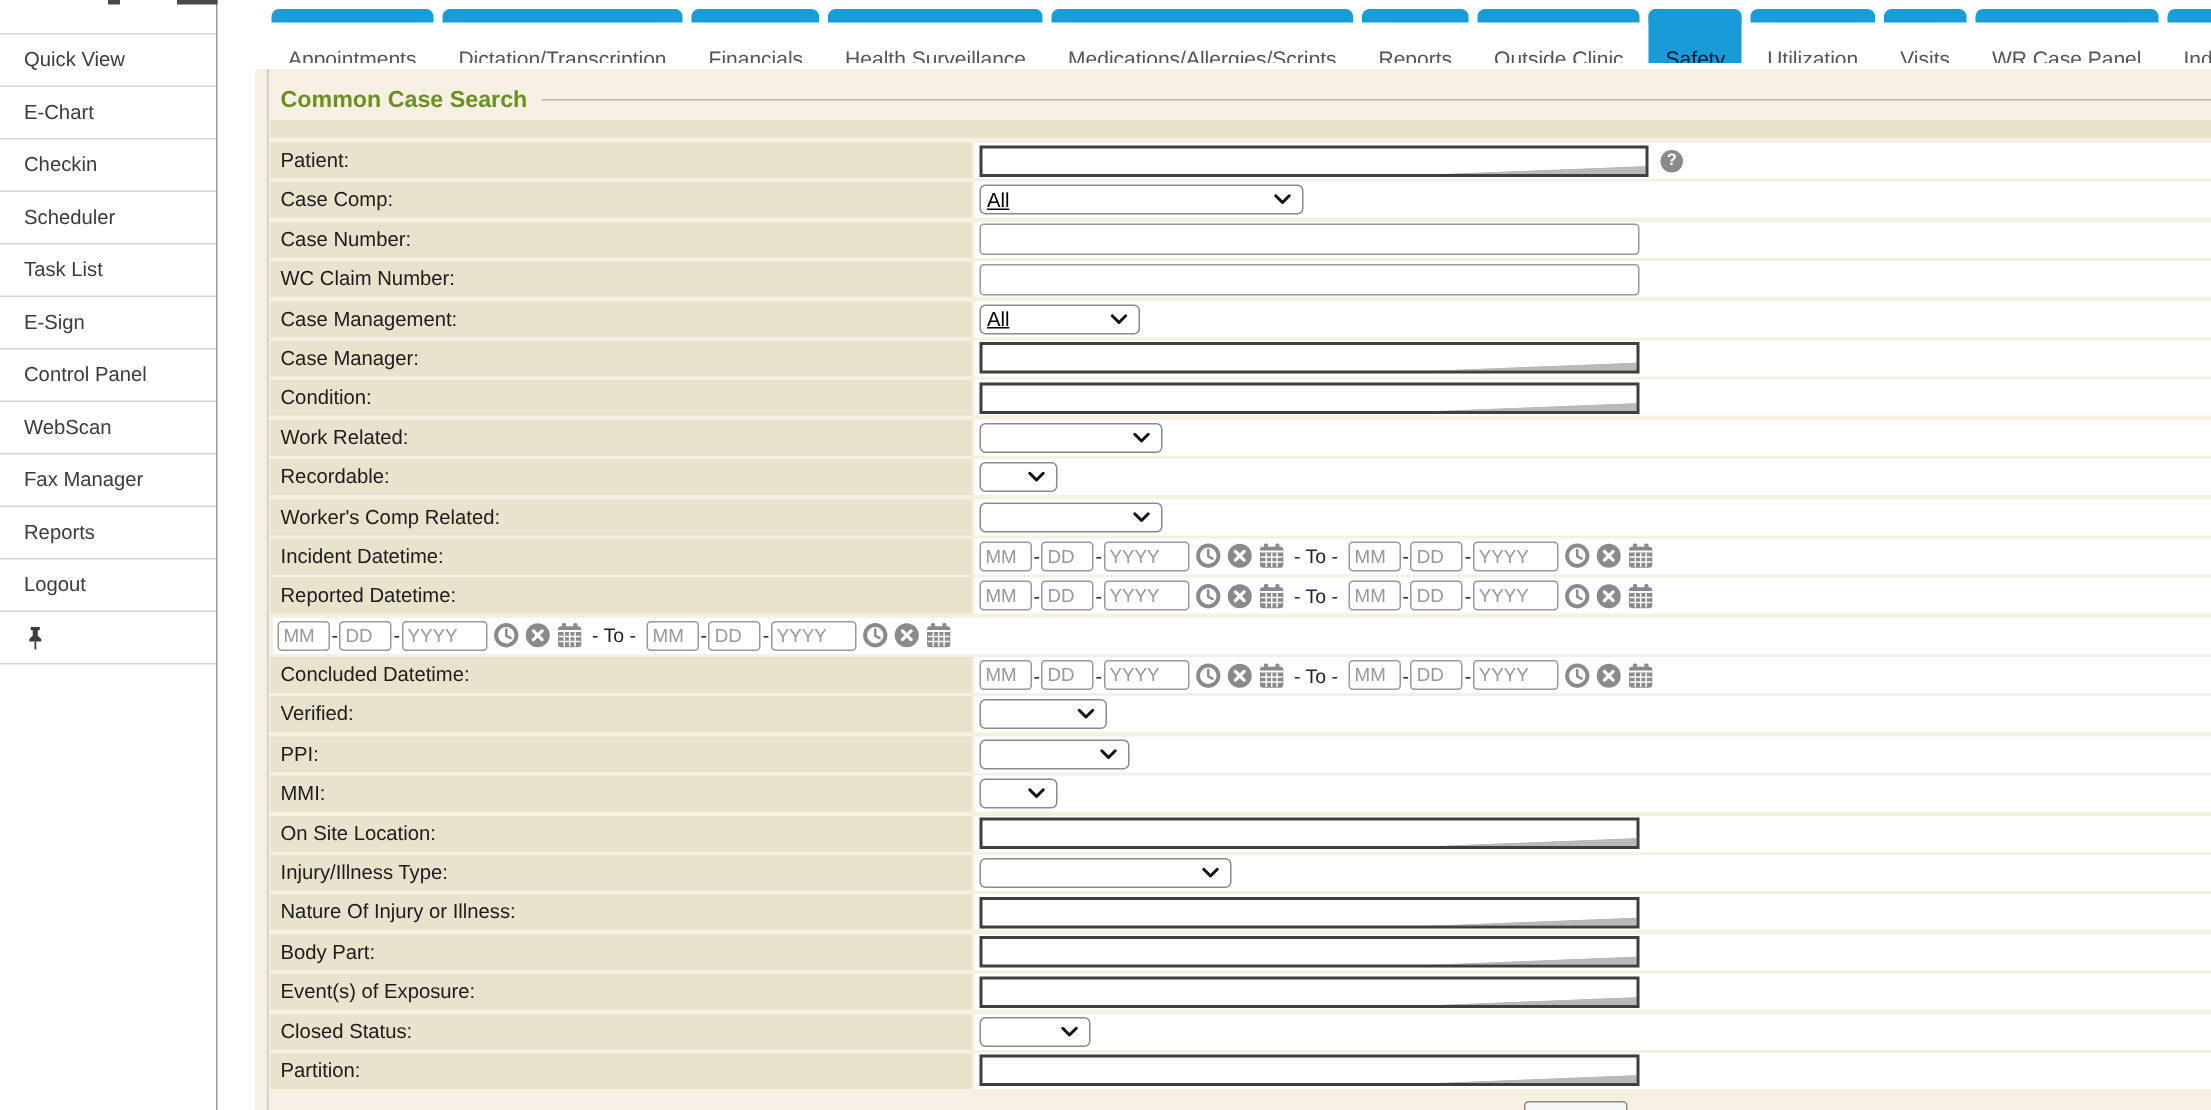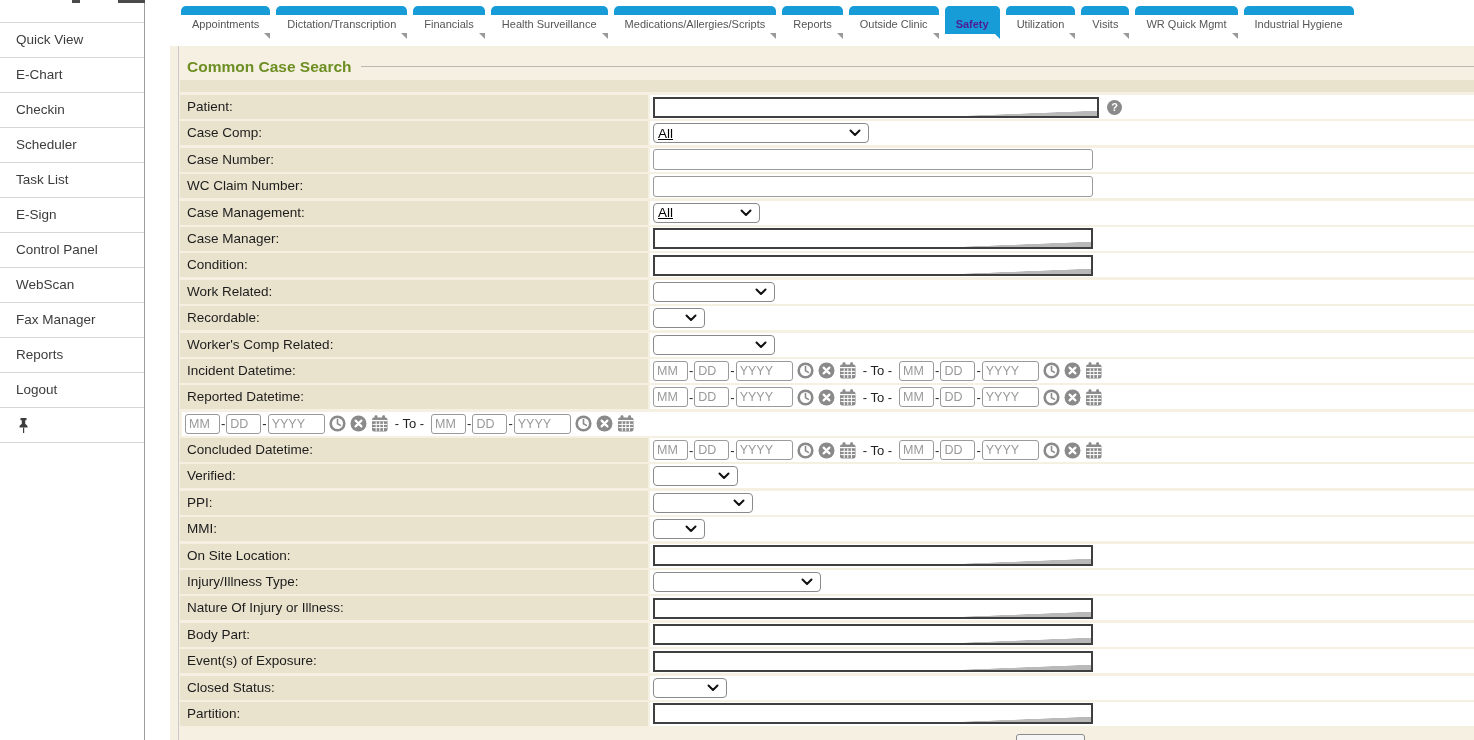--- a/index.html
+++ b/index.html
@@ -23,23 +23,23 @@
   .side-item.pin-row{border-bottom:1px solid #d6d6d6;display:flex;align-items:center;}
   
   #tabbar{
     position:absolute;left:170px;top:0;width:1304px;height:40px;
     background:#fff;border-bottom:2px solid #7d7d7d;box-sizing:content-box;
     display:flex;align-items:flex-start;gap:6px;padding-left:11px;padding-top:6px;
     overflow:hidden;white-space:nowrap;
   }
   .tab{position:relative;border-radius:5px 5px 0 0;background:#fff;flex:0 0 auto;cursor:pointer;}
   .tab .cap{height:9px;border-radius:5px 5px 0 0;background:#189cd8;}
-  .tab .tab-label{display:block;padding:3px 11px 4px 11px;font-size:11px;color:#555;}
+  .tab .tab-label{display:block;padding:16px 11px 4px 11px;font-size:14px;color:#555;}
   .tab.active{background:#189cd8;}
-  .tab.active .tab-label{color:#4c1d95;font-weight:bold;}
+  .tab.active .tab-label{color:#0f172a;font-weight:normal;}
   .tab .fold{
     position:absolute;right:0;bottom:-5px;width:0;height:0;
     border-top:6px solid #9a9a9a;border-left:6px solid transparent;
   }
   .tab.active .fold{border-top-color:#189cd8;}
   
   #content{position:absolute;left:170px;top:42px;width:1304px;height:698px;background:#fff;}
   #panel{position:absolute;left:0;top:4px;right:0;bottom:0;background:#f5f0e1;}
   #section{margin-left:8px;border-left:1px solid #c9c9c9;padding-left:1px;min-height:690px;}
   .title-row{display:flex;align-items:center;height:21px;padding-top:10px;padding-left:7px;}
@@ -163,21 +163,21 @@
       <span class="tab-label">Utilization</span>
       <span class="fold"></span>
     </div>
     <div class="tab">
       <div class="cap"></div>
       <span class="tab-label">Visits</span>
       <span class="fold"></span>
     </div>
     <div class="tab">
       <div class="cap"></div>
-      <span class="tab-label">WR Quick Mgmt</span>
+      <span class="tab-label">WR Case Panel</span>
       <span class="fold"></span>
     </div>
     <div class="tab">
       <div class="cap"></div>
       <span class="tab-label">Industrial Hygiene</span>
     </div>
   </div>
 
 <div id="content">
   <div id="panel">

